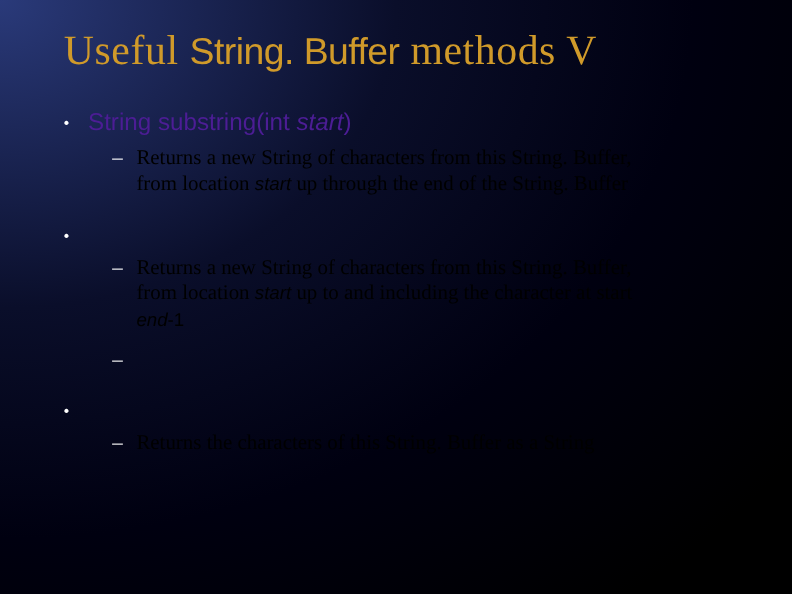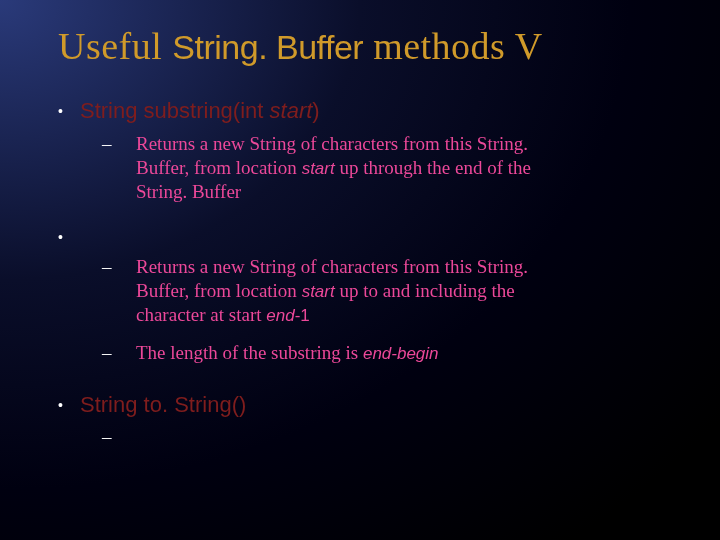--- a/index.html
+++ b/index.html
@@ -49,21 +49,21 @@
     font-size: 14px;
     color: #fff;
     width: 22px;
     flex: 0 0 22px;
     position: relative;
     top: -2px;
   }
   .b1-text {
     font-family: Verdana, Geneva, sans-serif;
     font-size: 22px;
-    color: #7f1d1d;
+    color: #4c1d95;
   }
   .b1-text .ital { font-style: italic; }
 
   ul.lvl2 {
     list-style: none;
     margin: 8px 0 0 44px;
     padding: 0;
   }
   ul.lvl2 > li {
     display: flex;
@@ -74,22 +74,21 @@
     width: 22px;
     flex: 0 0 22px;
     font-family: "Times New Roman", serif;
     font-size: 19px;
     color: #fff;
   }
   .b2-text {
     font-family: "Times New Roman", Times, serif;
     font-size: 19px;
     line-height: 1.25;
-    color: #ec4899;
-    margin-left: 12px;
+    color: #000000;
   }
   .b2-text .sans { font-family: Verdana, Geneva, sans-serif; font-size: 17px; }
   .b2-text .ital { font-style: italic; }
 </style>
 </head>
 <body>
 
 <div class="slide">
 
   <h1 class="title">
@@ -121,35 +120,32 @@
       </div>
       <ul class="lvl2">
         <li>
           <span class="b2-dash">–</span>
           <span class="b2-text">
             <span>Returns a new String of characters from this String. Buffer, from location </span><span class="sans ital">start</span><span> up to and including the character at start </span><span class="sans ital">end</span><span class="sans">-1</span>
           </span>
         </li>
         <li>
           <span class="b2-dash">–</span>
-          <span class="b2-text">
-            <span>The length of the substring is </span><span class="sans ital">end-begin</span>
-          </span>
         </li>
       </ul>
     </li>
 
     <li>
       <div class="b1-row">
         <span class="b1-bullet">•</span>
-        <span class="b1-text">
-          <span>String to. String()</span>
-        </span>
       </div>
       <ul class="lvl2">
         <li>
           <span class="b2-dash">–</span>
+          <span class="b2-text">
+            <span>Returns the characters of this String. Buffer as a String</span>
+          </span>
         </li>
       </ul>
     </li>
 
   </ul>
 </div>
 
 </body></html>

